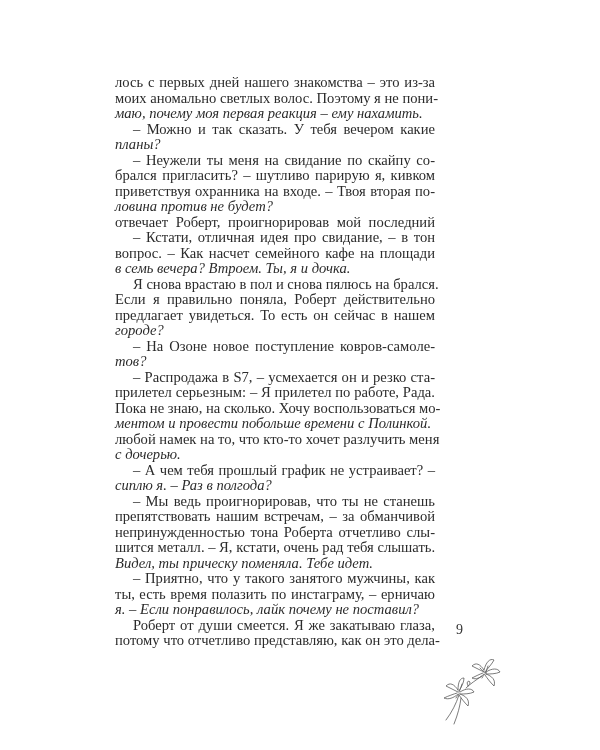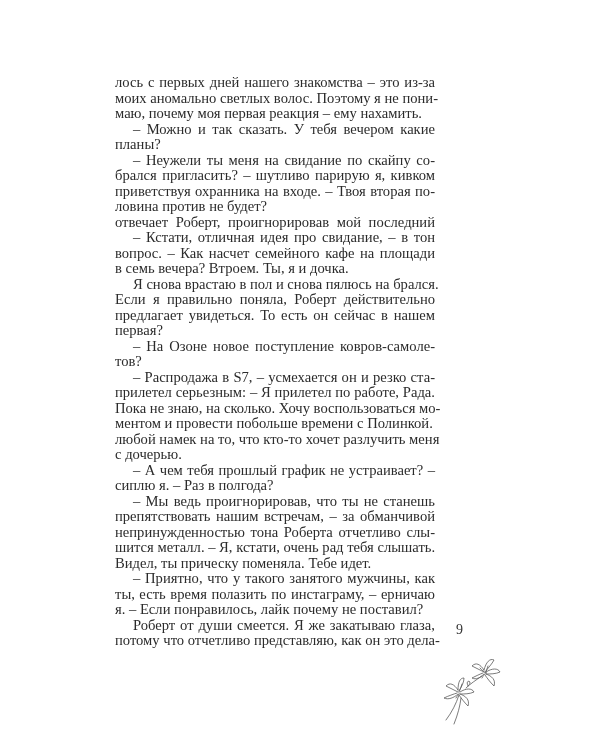--- a/index.html
+++ b/index.html
@@ -34,20 +34,21 @@
   .line {
     display: block;
     height: 15.5px;
     white-space: nowrap;
     text-align: justify;
     text-align-last: justify;
     overflow: visible;
   }
   .line.last {
     text-align-last: left;
+    font-style: italic;
   }
   .line.indent {
     padding-left: 18px;
   }
   .page-number {
     position: absolute;
     left: 456px;
     top: 622px;
     font-family: "Liberation Serif", "DejaVu Serif", serif;
     font-size: 14px;
@@ -75,21 +76,21 @@
       <span class="line">брался пригласить? – шутливо парирую я, кивком</span>
       <span class="line">приветствуя охранника на входе. – Твоя вторая по-</span>
       <span class="line last">ловина против не будет?</span>
       <span class="line">отвечает Роберт, проигнорировав мой последний</span>
       <span class="line indent">– Кстати, отличная идея про свидание, – в тон</span>
       <span class="line">вопрос. – Как насчет семейного кафе на площади</span>
       <span class="line last">в семь вечера? Втроем. Ты, я и дочка.</span>
       <span class="line indent">Я снова врастаю в пол и снова пялюсь на брался.</span>
       <span class="line">Если я правильно поняла, Роберт действительно</span>
       <span class="line">предлагает увидеться. То есть он сейчас в нашем</span>
-      <span class="line last">первая?</span>
+      <span class="line last">городе?</span>
       <span class="line indent">– На Озоне новое поступление ковров-самоле-</span>
       <span class="line last">тов?</span>
       <span class="line indent">– Распродажа в S7, – усмехается он и резко ста-</span>
       <span class="line">прилетел серьезным: – Я прилетел по работе, Рада.</span>
       <span class="line">Пока не знаю, на сколько. Хочу воспользоваться мо-</span>
       <span class="line last">ментом и провести побольше времени с Полинкой.</span>
       <span class="line">любой намек на то, что кто-то хочет разлучить меня</span>
       <span class="line last">с дочерью.</span>
       <span class="line indent">– А чем тебя прошлый график не устраивает? –</span>
       <span class="line last">сиплю я. – Раз в полгода?</span>

